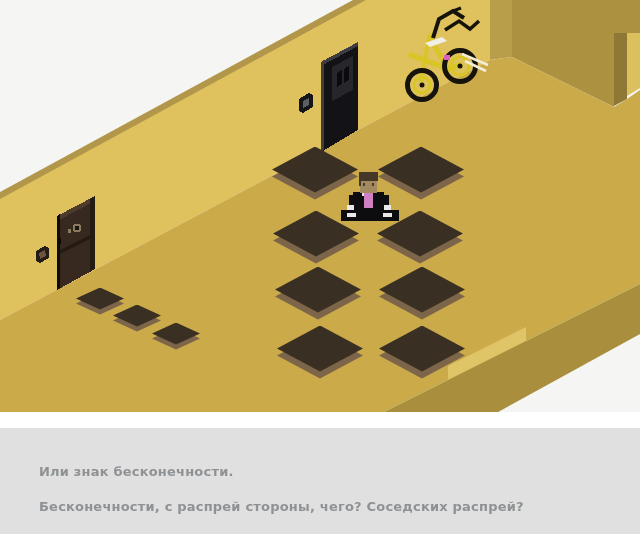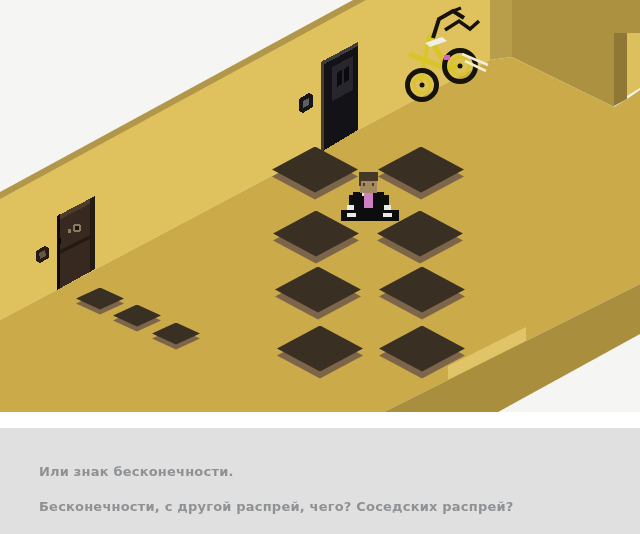--- a/index.html
+++ b/index.html
@@ -155,16 +155,16 @@
       <rect x="22" y="4" width="19" height="9" fill="#463829"></rect>
       <rect x="22" y="13" width="2" height="5" fill="#463829"></rect>
       <rect x="26" y="15" width="2" height="3" fill="#4a3b2a"></rect>
       <rect x="35" y="15" width="2" height="3" fill="#4a3b2a"></rect>
     </svg>
 
   </div>
 
   <div id="panel">
     <p id="dialogue-line-1">Или знак бесконечности.</p>
-    <p id="dialogue-line-2">Бесконечности, с другой распрей, чего? Соседских распрей?</p>
+    <p id="dialogue-line-2">Бесконечности, с распрей стороны, чего? Соседских распрей?</p>
   </div>
 
 </div>
 
 </body></html>

